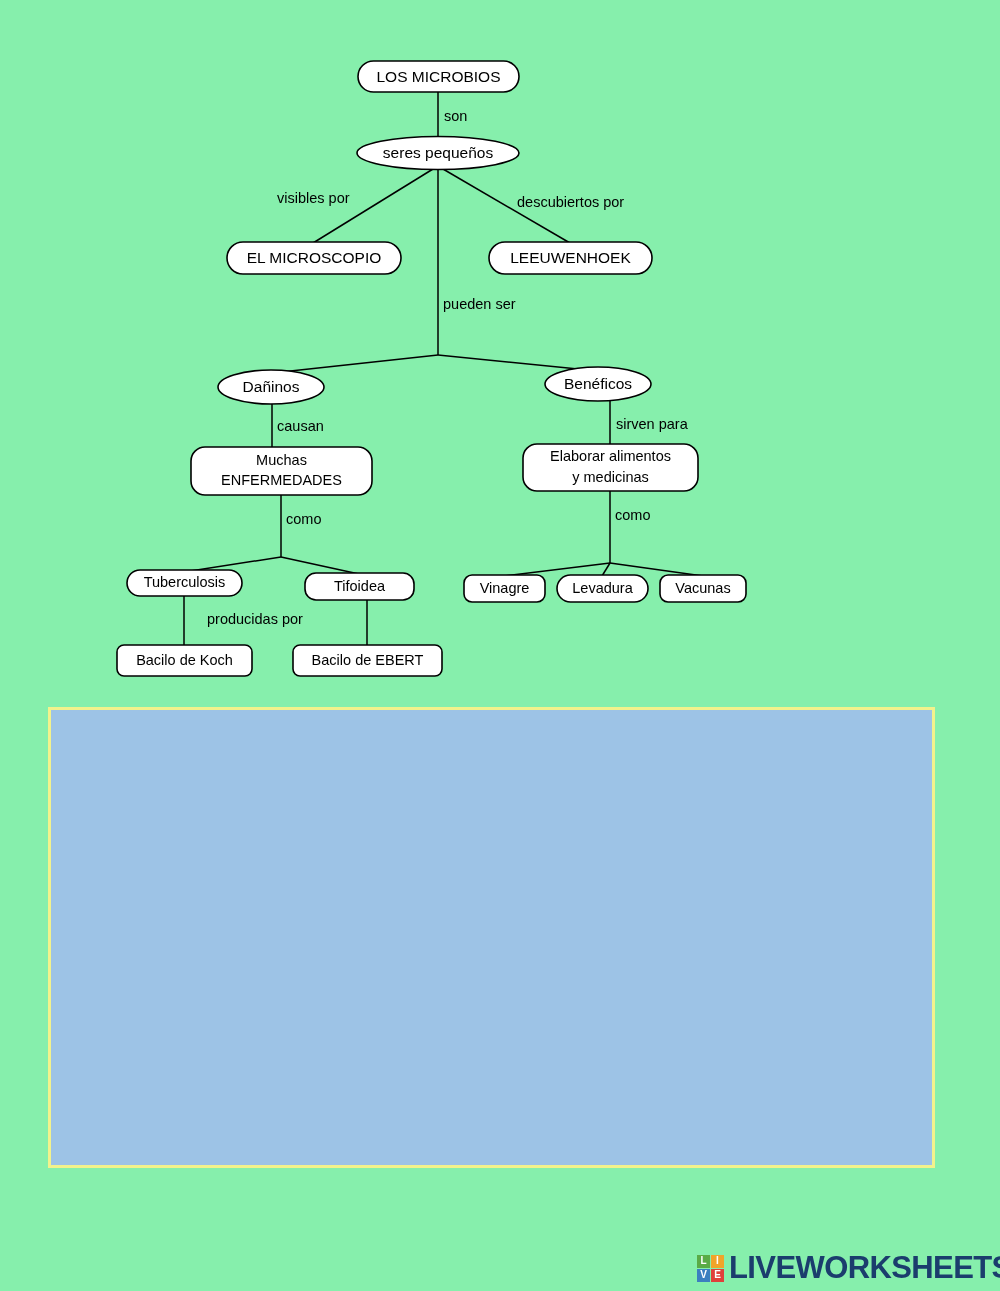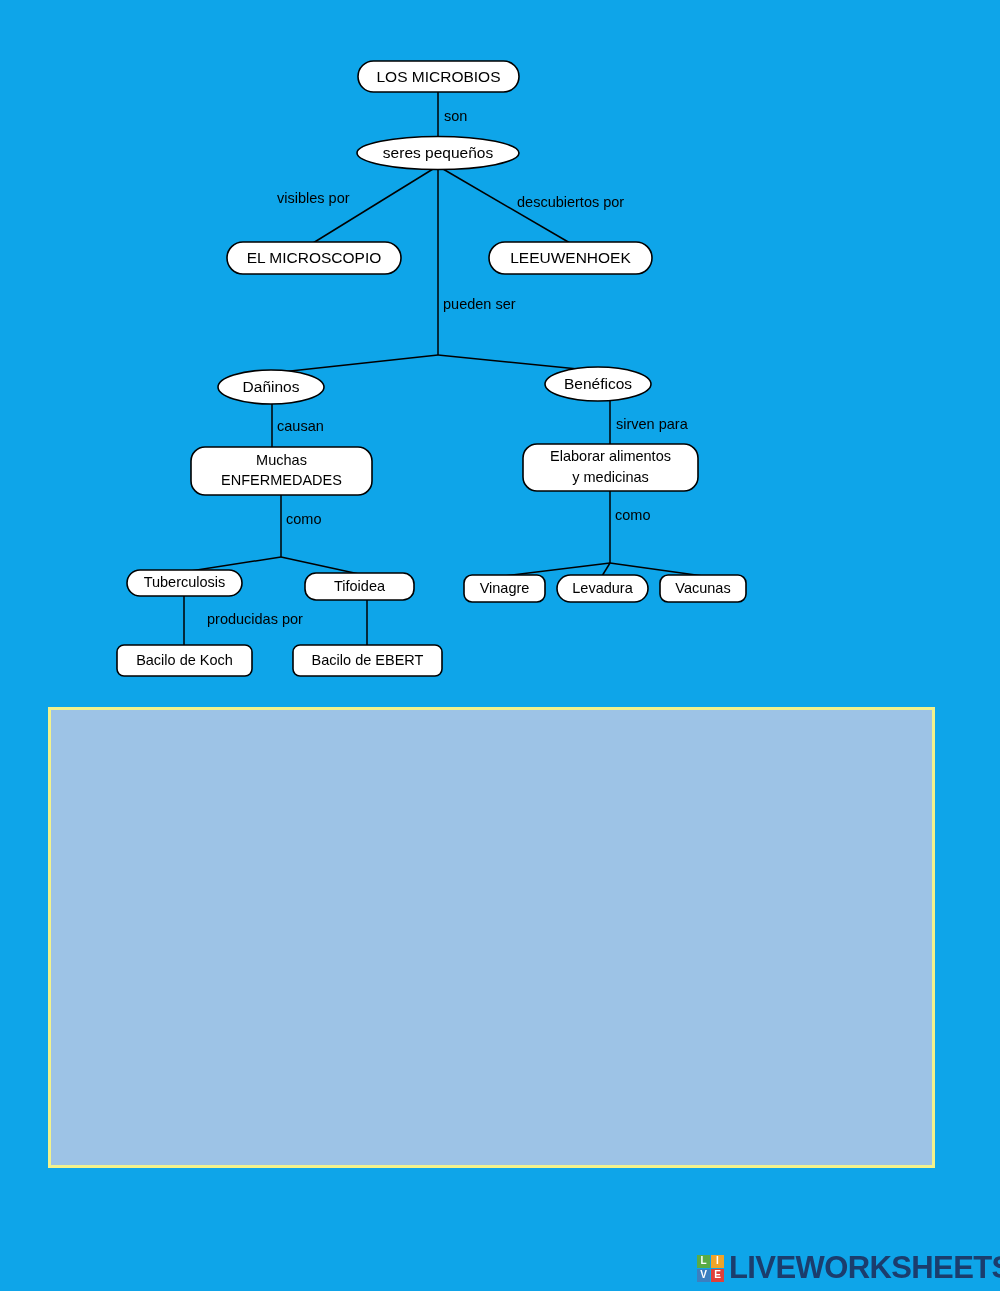--- a/index.html
+++ b/index.html
@@ -12,21 +12,21 @@
     height: 1291px;
     position: relative;
     font-family: "Liberation Sans", sans-serif;
     overflow: hidden;
   }
   #worksheet {
     position: absolute;
     left: 0; top: 0;
     width: 1000px;
     height: 1291px;
-    background: #0ea5e9;
+    background: #86efac;
   }
   #concept-map {
     position: absolute;
     left: 0; top: 0;
     width: 1000px;
     height: 700px;
   }
   #concept-map svg {
     display: block;
   }

